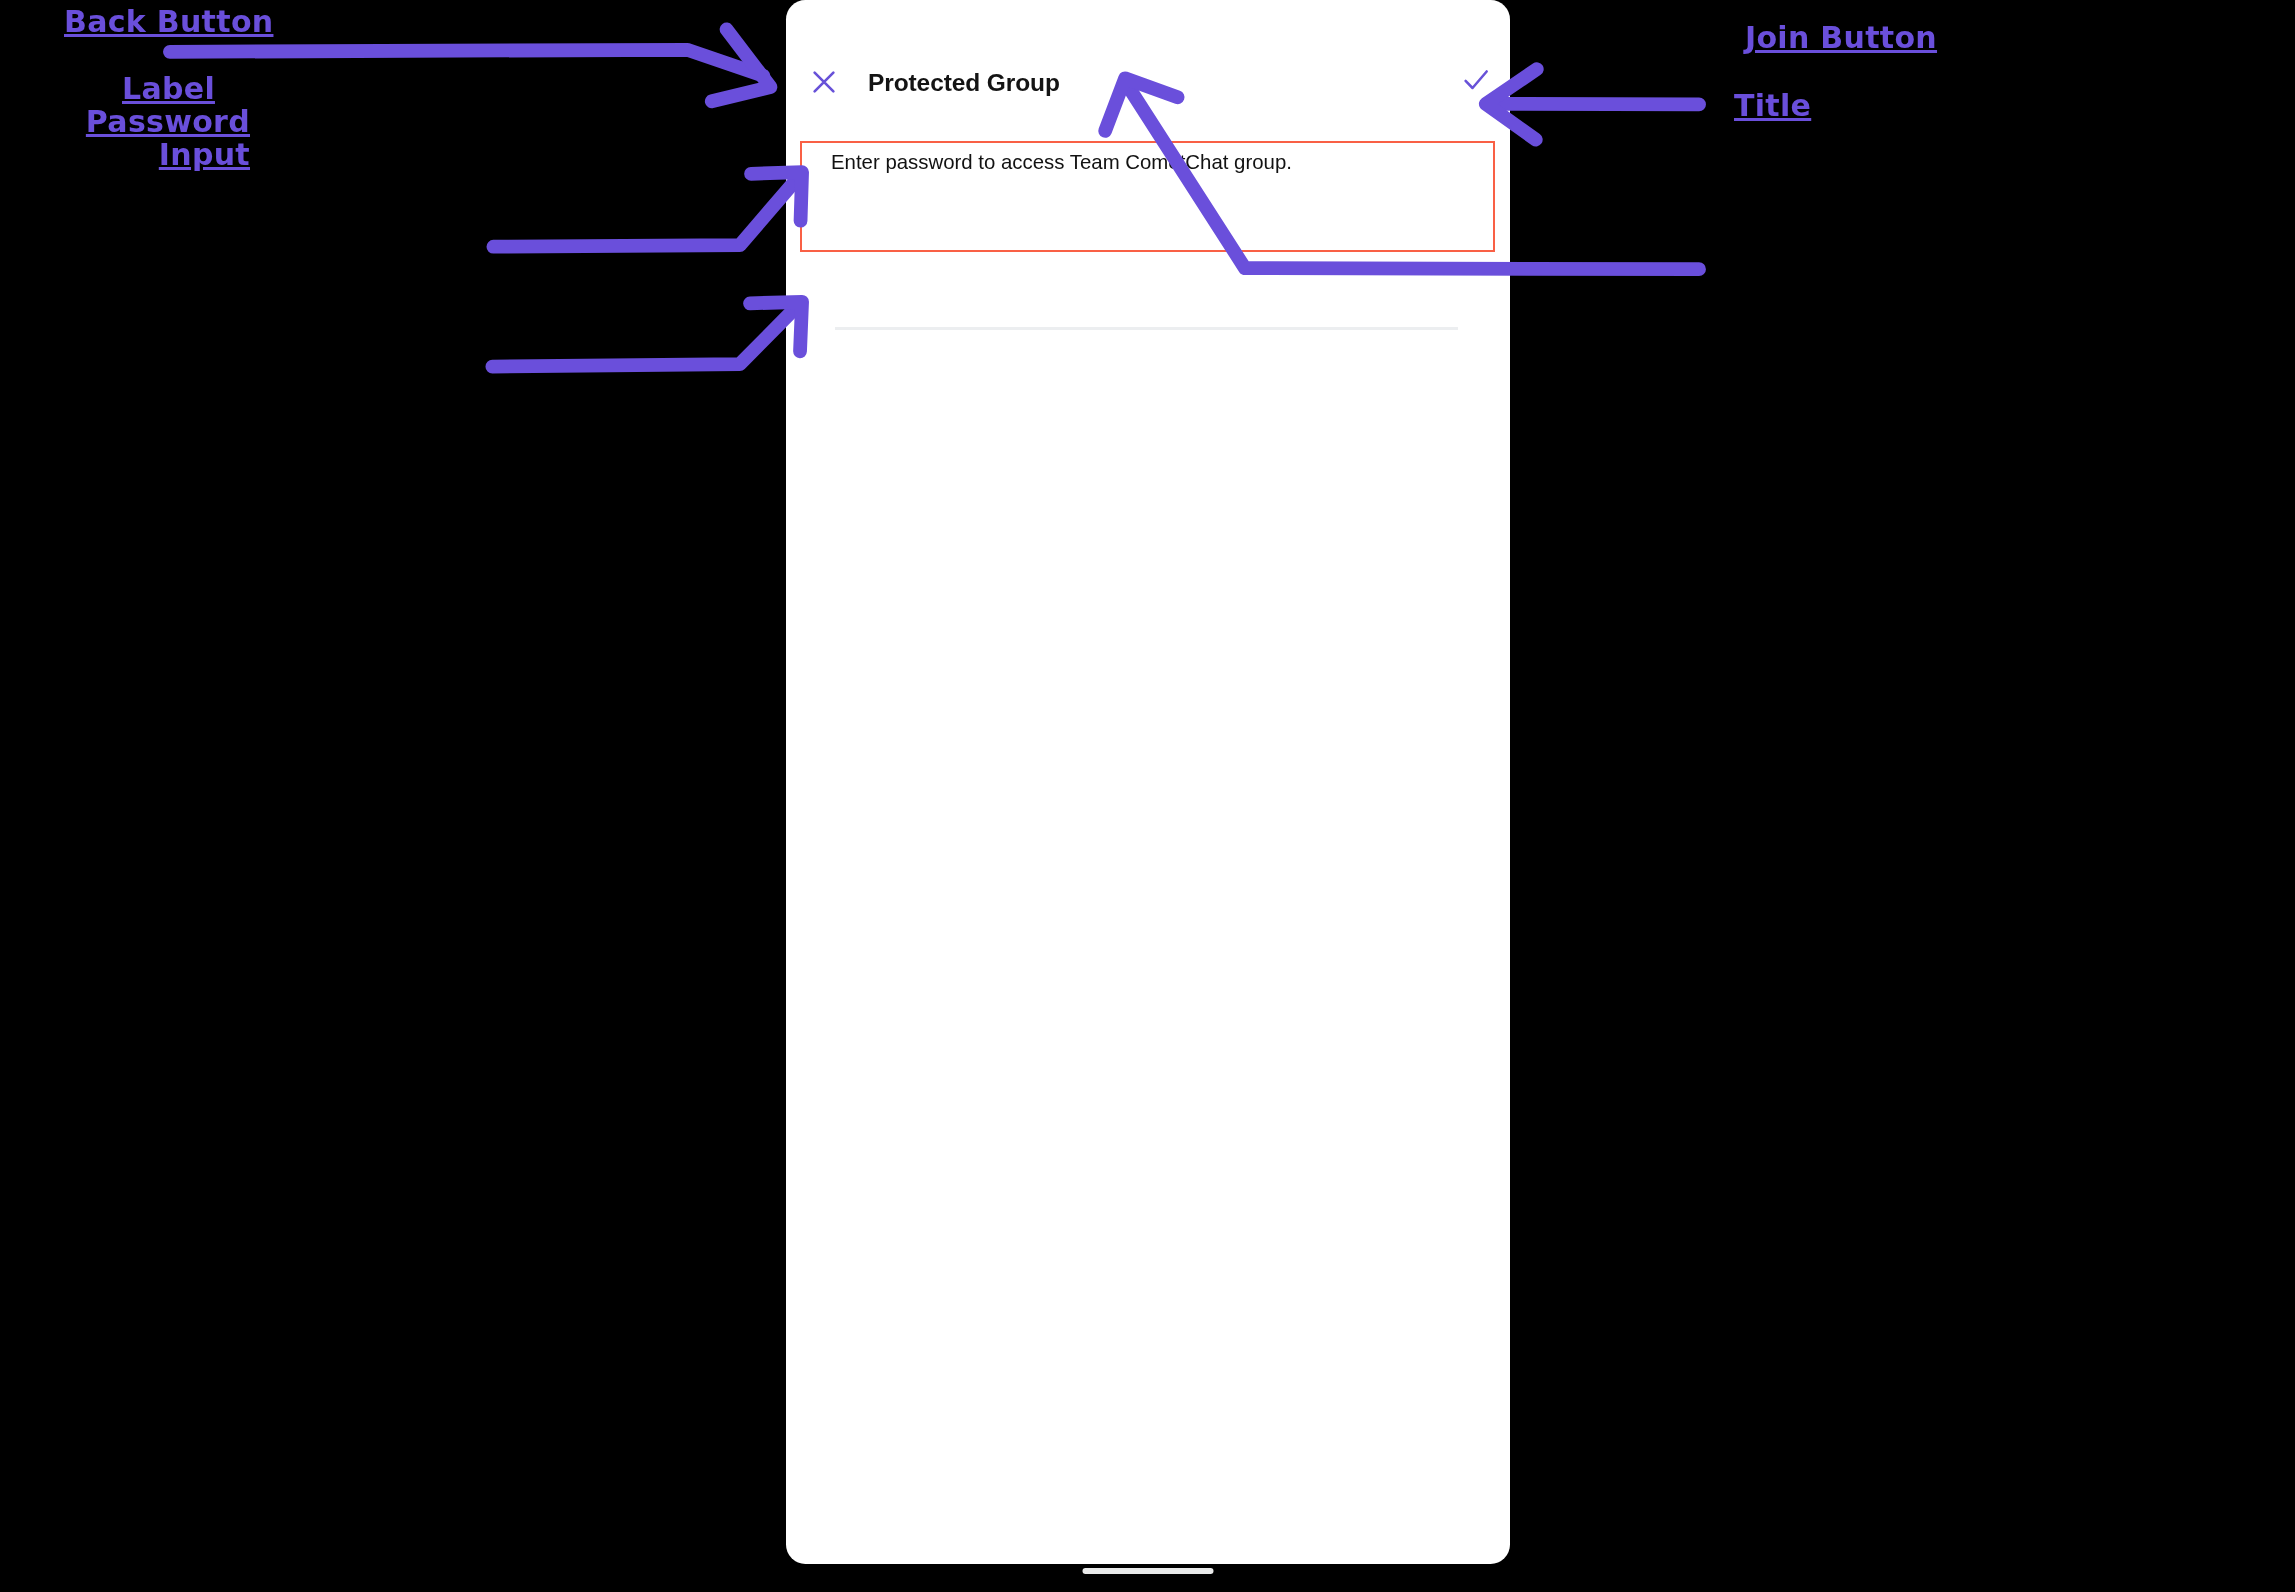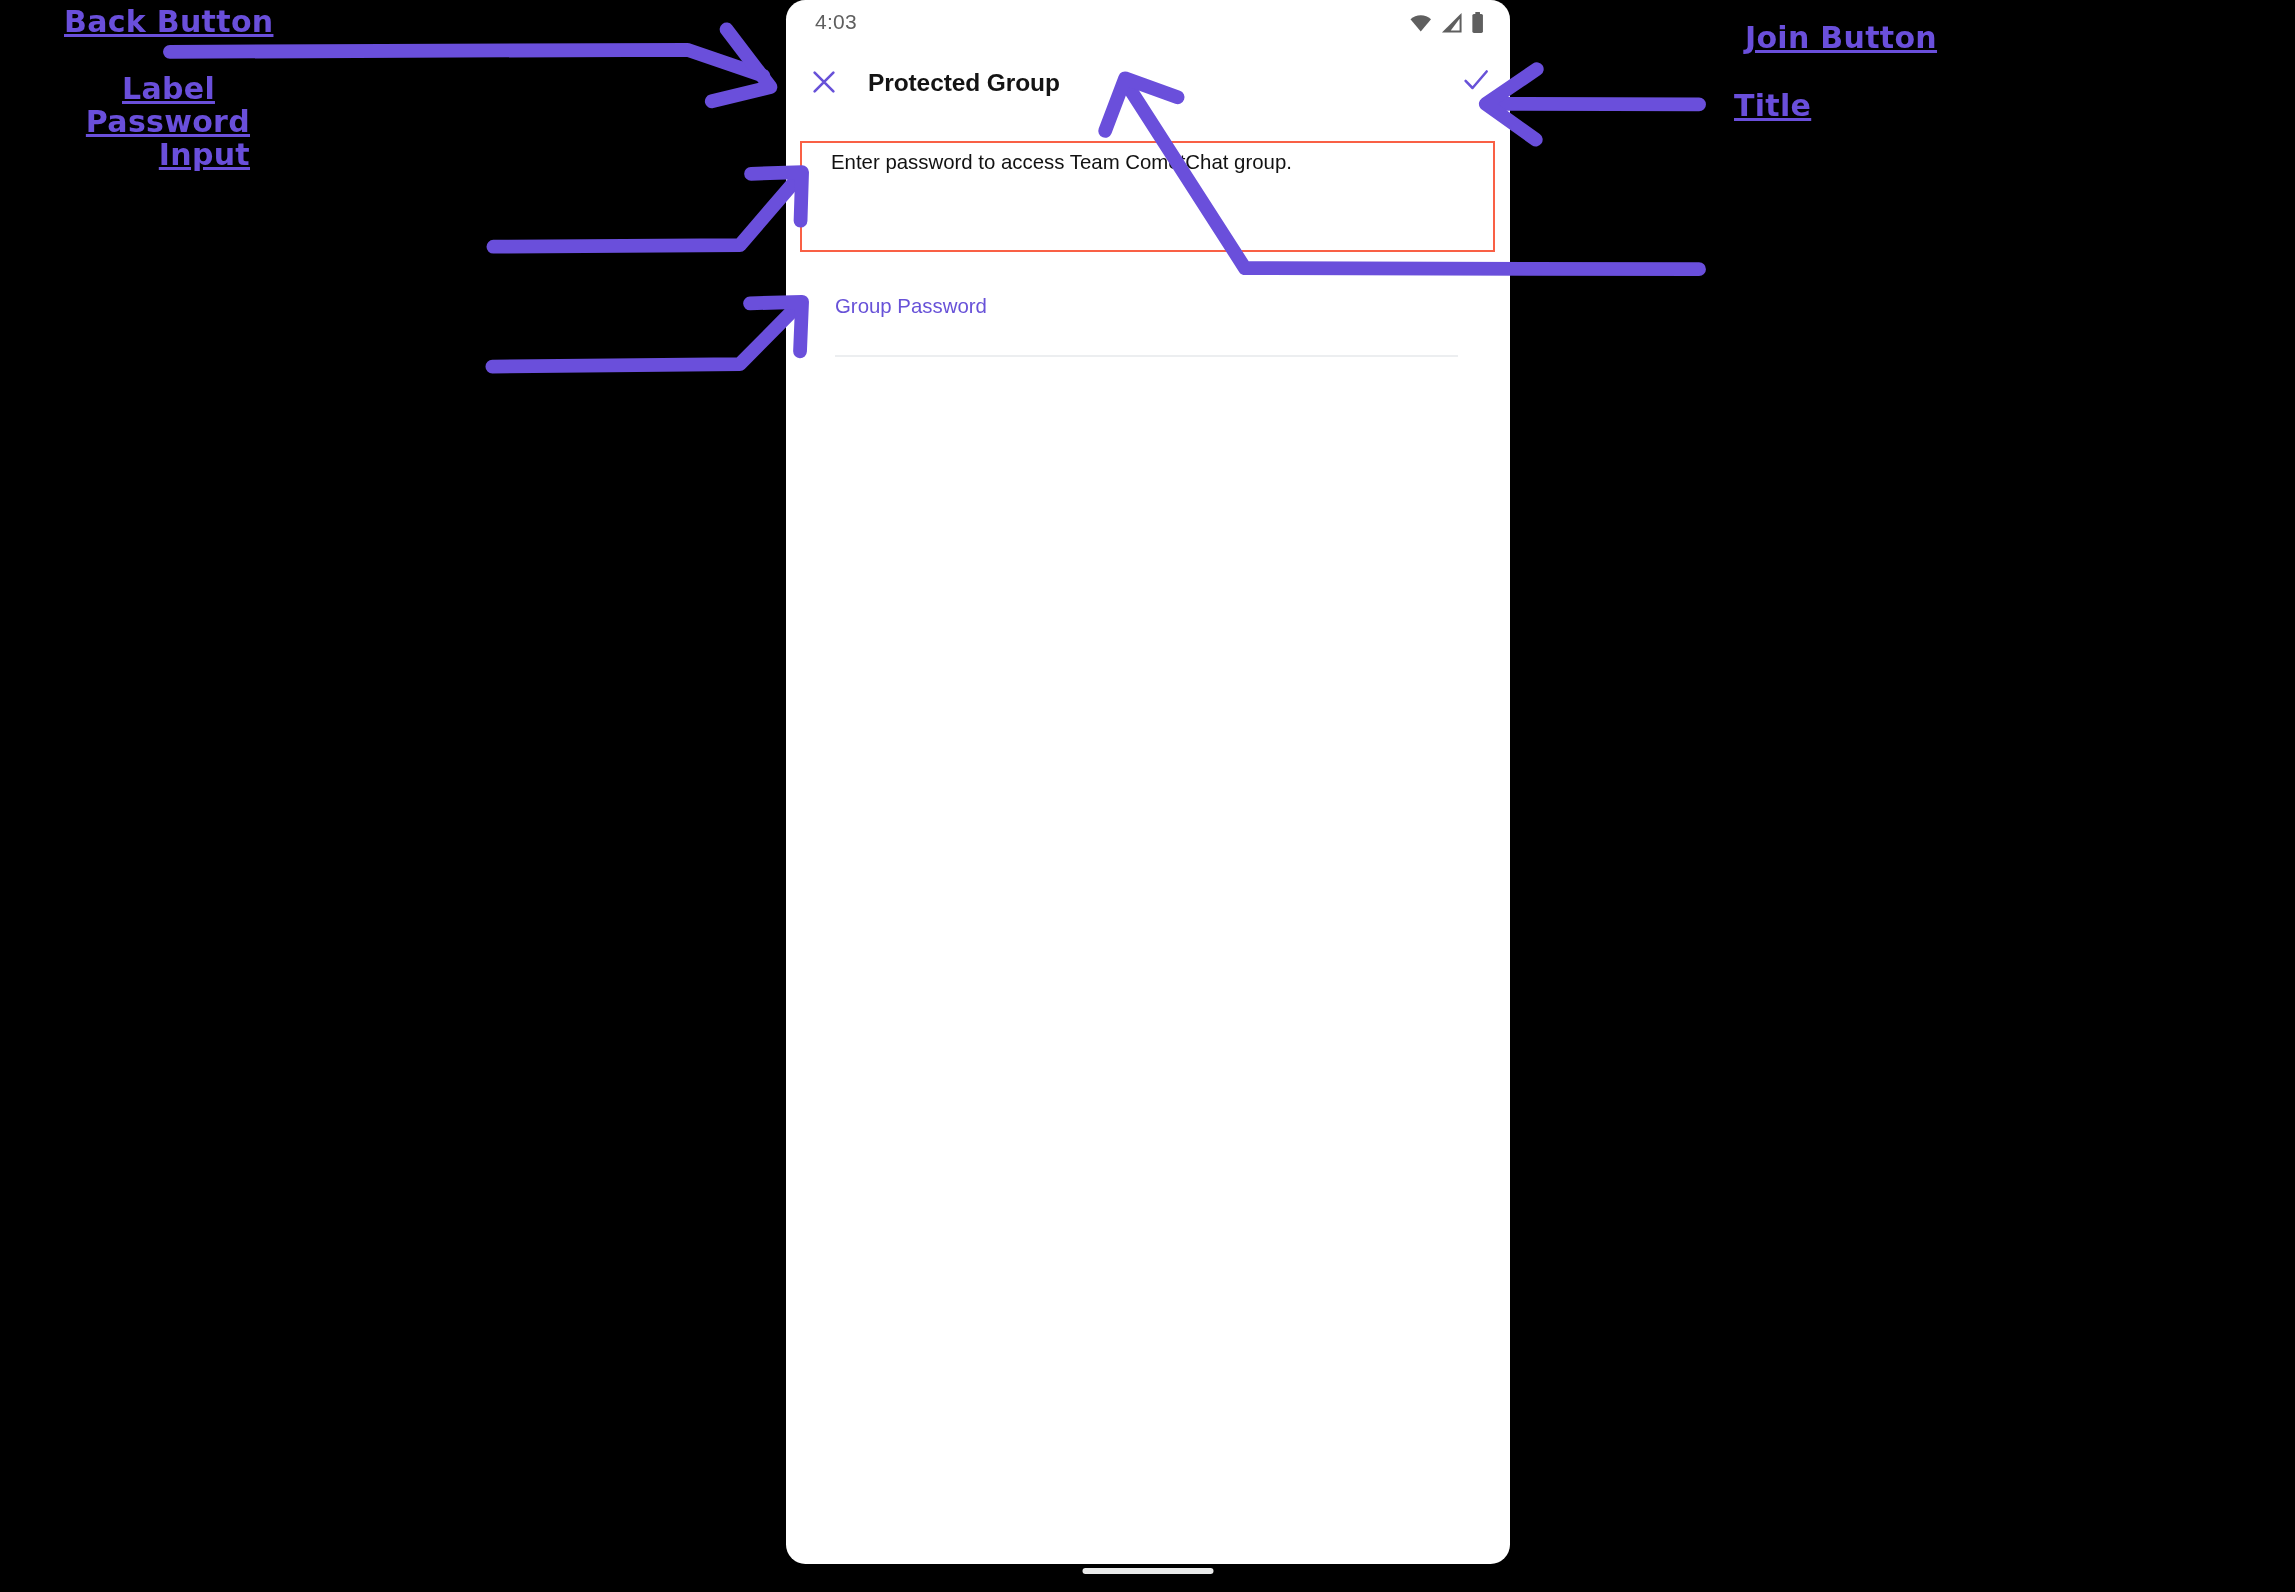--- a/index.html
+++ b/index.html
@@ -183,42 +183,20 @@
   #ann-join  { left: 1745px; top: 21.4px;  }
   #ann-title { left: 1734px; top: 81px; }
 </style>
 </head>
 <body>
 
 <div id="root">
 
   <div id="phone">
 
-    <div id="statusbar">
-      <div id="status-time">4:03</div>
-      <div id="status-icons">
-        <span>
-          <svg width="23.5" height="23.5" viewBox="0 0 24 24">
-            <path d="M12 21 L1.5 8.3 A16 16 0 0 1 22.5 8.3 Z" fill="#5f5f5f"></path>
-          </svg>
-        </span>
-        <span>
-          <svg width="23.5" height="23.5" viewBox="0 0 24 24">
-            <path d="M22 2 L22 22 L2 22 Z" fill="#5f5f5f"></path>
-            <path d="M20 8 L20 20 L11 20 Z" fill="#ffffff"></path>
-          </svg>
-        </span>
-        <span>
-          <svg width="15.3" height="23.5" viewBox="0 0 14 24">
-            <rect x="4.6" y="1" width="4.8" height="2.4" rx="0.6" fill="#5f5f5f"></rect>
-            <rect x="1.6" y="3" width="10.8" height="19.4" rx="1.6" fill="#5f5f5f"></rect>
-          </svg>
-        </span>
-      </div>
-    </div>
 
     <div id="appbar">
 
       <div class="appbar-icon-btn" id="btn-close">
         <span>
           <svg width="30" height="30" viewBox="0 0 24 24">
             <path d="M4.5 4.5 L19.5 19.5 M19.5 4.5 L4.5 19.5" stroke="#6852d8" stroke-width="2.1" stroke-linecap="round" fill="none"></path>
           </svg>
         </span>
       </div>
@@ -230,21 +208,20 @@
           <svg width="32" height="32" viewBox="0 0 24 24">
             <path d="M4.2 12.6 L9.4 18 L20 5.6" stroke="#6852d8" stroke-width="1.9" stroke-linecap="round" stroke-linejoin="round" fill="none"></path>
           </svg>
         </span>
       </div>
     </div>
 
     <div id="desc">Enter password to access Team CometChat group.</div>
 
     <div id="pw-field">
-      <label id="pw-label">Group Password</label>
       <input id="pw-input" type="password" placeholder="" style="">
       <div id="pw-underline"></div>
     </div>
 
   </div>
 
   <div id="gesture-pill"></div>
 
   <div id="redbox"></div>
 

